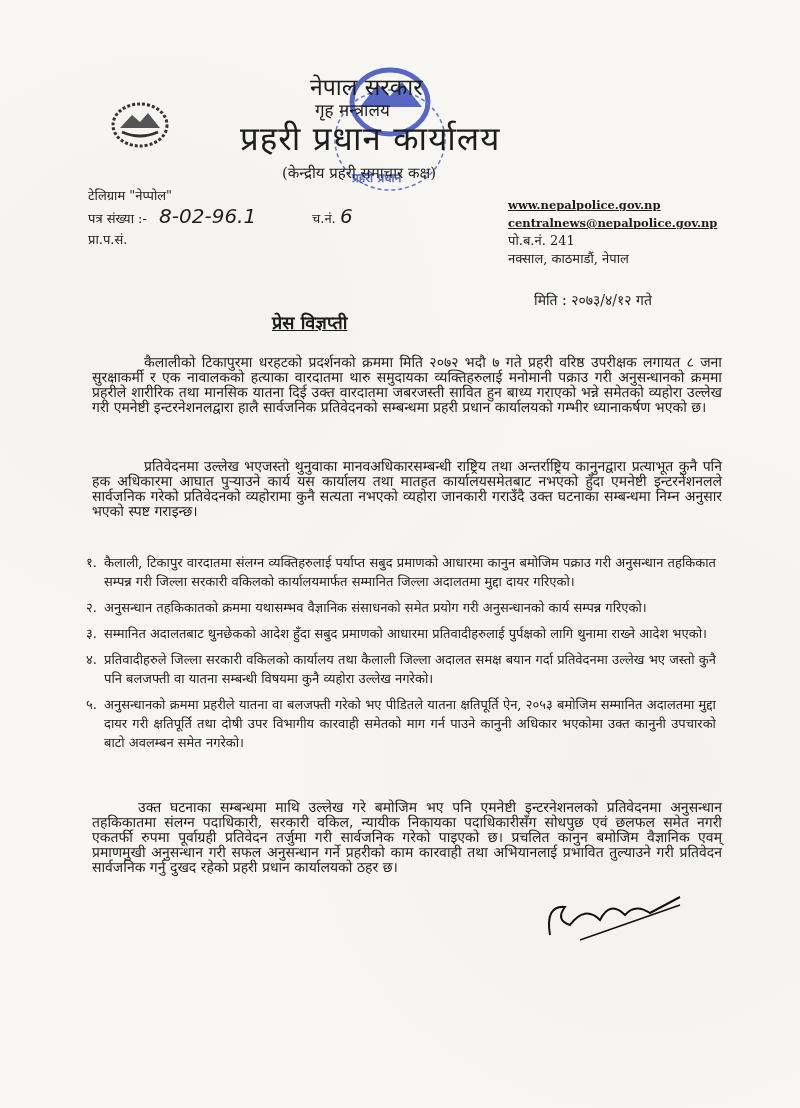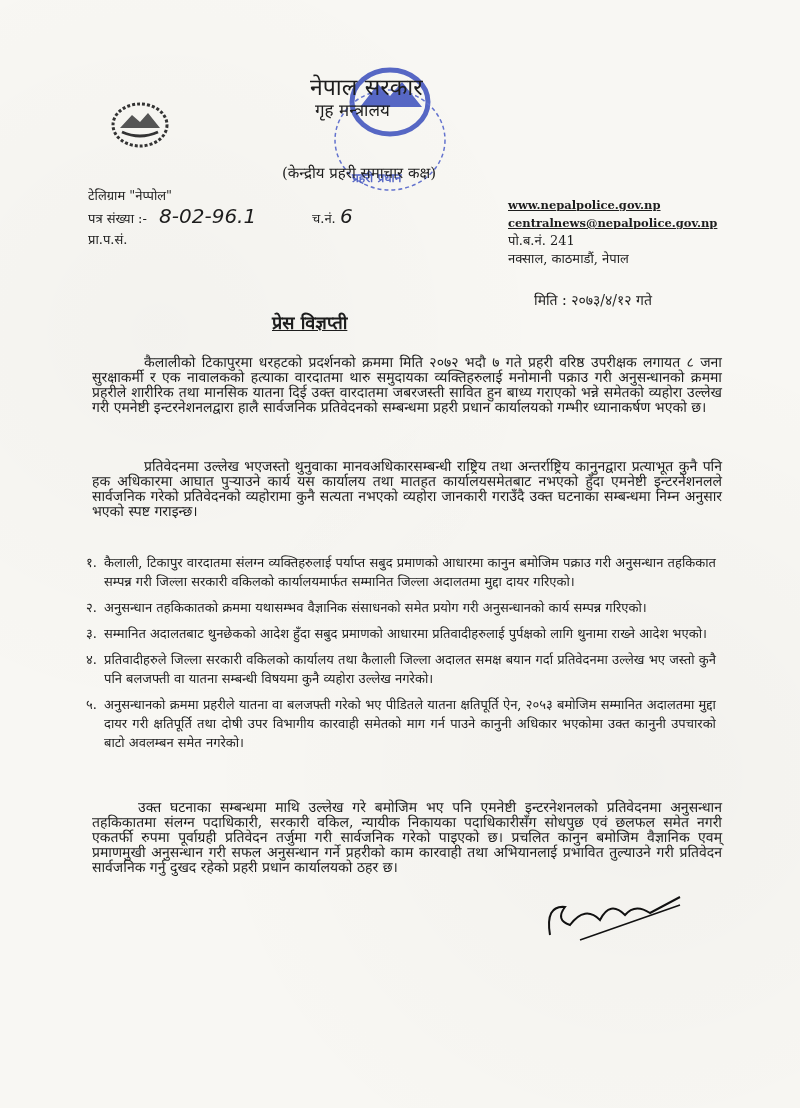--- a/index.html
+++ b/index.html
@@ -54,20 +54,21 @@
 
   <svg class="stamp" viewBox="0 0 120 130">
     <ellipse cx="60" cy="40" rx="38" ry="32" fill="none" stroke="#2a3fb8" stroke-width="5"></ellipse>
     <path d="M30 45 L48 22 L60 34 L72 20 L92 45 Z" fill="#2a3fb8"></path>
     <ellipse cx="60" cy="78" rx="55" ry="50" fill="none" stroke="#3b4fc4" stroke-width="1.5" stroke-dasharray="4 3"></ellipse>
     <text x="22" y="120" fill="#2a3fb8" font-size="12" font-weight="bold" font-family="DejaVu Sans, sans-serif">प्रहरी प्रधान</text>
   </svg>
 
   <div class="hdr-line gov1">नेपाल सरकार</div>
   <div class="hdr-line gov2">गृह मन्त्रालय</div>
+  <div class="hdr-line office">प्रहरी प्रधान कार्यालय</div>
   <div class="hdr-line section">(केन्द्रीय प्रहरी समाचार कक्ष)</div>
 
   <div class="left-meta">
     <div>टेलिग्राम "नेप्पोल"</div>
     <div>
       <span>पत्र संख्या :-</span>
       <span class="hand">8-02-96.1</span>
     </div>
     <div>प्रा.प.सं.</div>
   </div>

